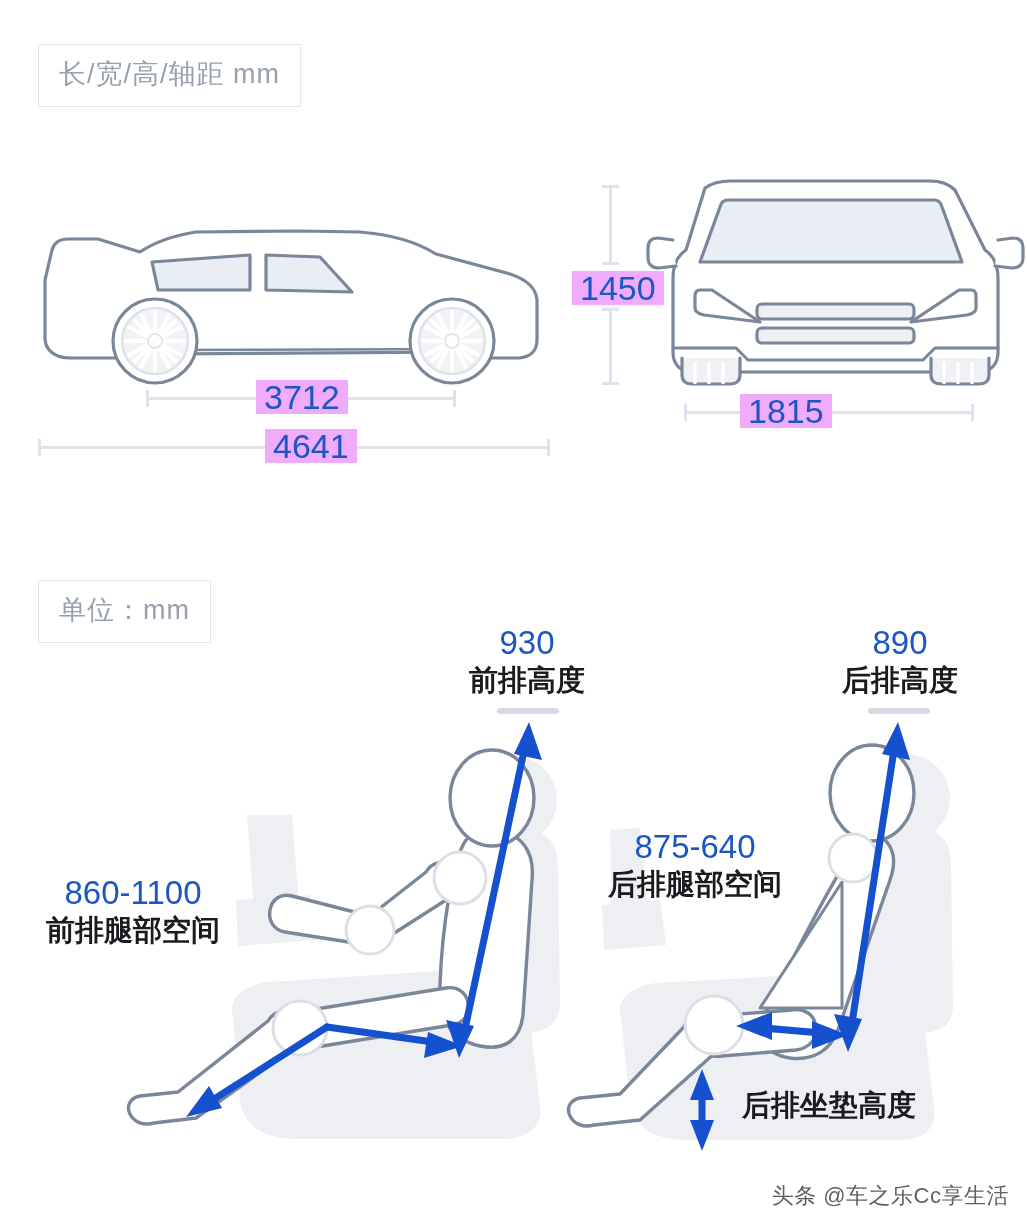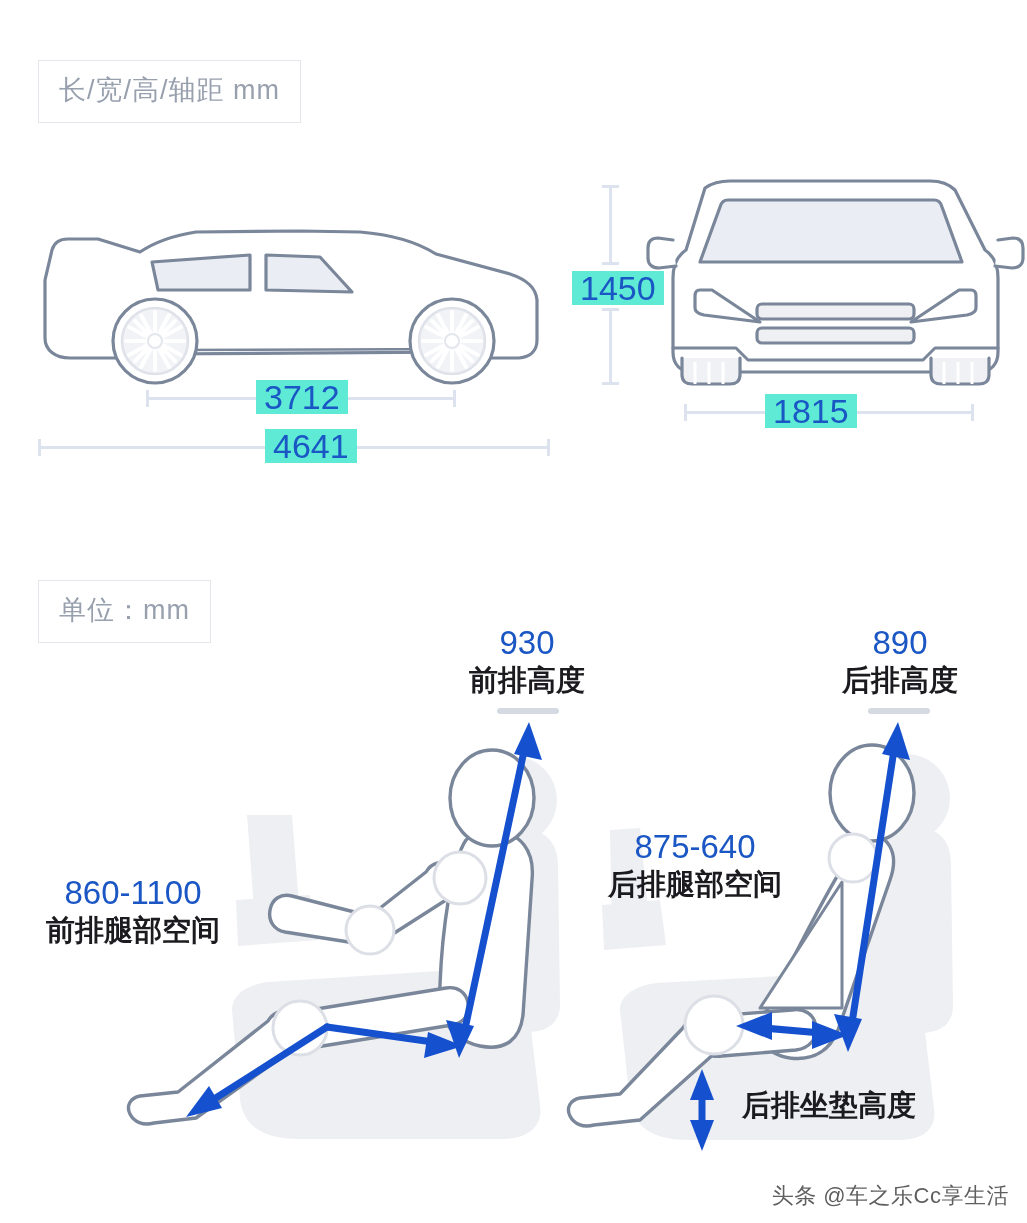--- a/index.html
+++ b/index.html
@@ -28,31 +28,31 @@
     border: 1px solid #e4e7ec;
     background: #ffffff;
     color: #98a0ae;
     font-size: 27px;
     line-height: 1;
     padding: 16px 20px 18px 20px;
     letter-spacing: 1px;
     white-space: nowrap;
     box-sizing: border-box;
   }
-  #chip-exterior { left: 38px; top: 60px; }
+  #chip-exterior { left: 38px; top: 44px; }
   #chip-unit     { left: 38px; top: 580px; }
 
   
   .dim-num {
     position: absolute;
     color: #1a56c4;
     font-size: 34px;
     line-height: 1;
     white-space: nowrap;
-    background: #5eead4;
+    background: #f0abfc;
     padding: 0 8px;
   }
 
   
   .hrule {
     position: absolute;
     height: 3px;
     background: #dde3ee;
   }
   .hrule::before, .hrule::after {
@@ -243,21 +243,21 @@
       <path d="M695,362 L695,384 M709,362 L709,384 M723,362 L723,384"></path>
       <path d="M944,362 L944,384 M958,362 L958,384 M972,362 L972,384"></path>
     </g>
   </svg>
 
   <div class="vrule" style="left:609px; top:185px; height:80px;"></div>
   <div class="vrule" style="left:609px; top:308px; height:77px;"></div>
   <div class="dim-num" style="left:572px; top:271px;">1450</div>
 
   <div class="hrule" style="left:684px; top:411px; width:290px;"></div>
-  <div class="dim-num" style="left:765px; top:394px;">1815</div>
+  <div class="dim-num" style="left:740px; top:394px;">1815</div>
 
   <div class="chip" id="chip-unit">单位：mm</div>
 
   <svg class="layer" id="front-occupant" width="1027" height="1223">
 
     <g fill="#eeeff2">
       <path d="M247,815 L292,815 L300,918 L255,922 Z"></path>
       <path d="M236,900 L310,895 L318,940 L238,946 Z"></path>
       <path d="M232,1010
                C232,995 246,985 268,982

